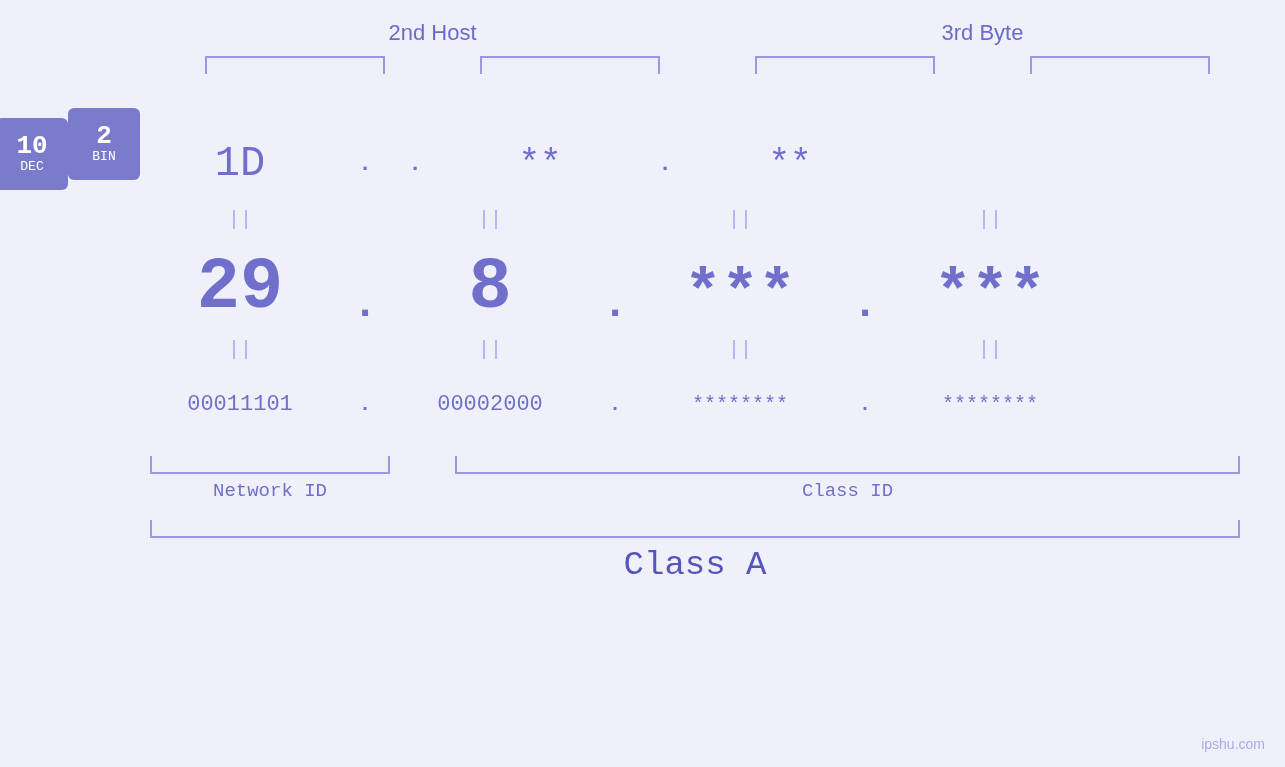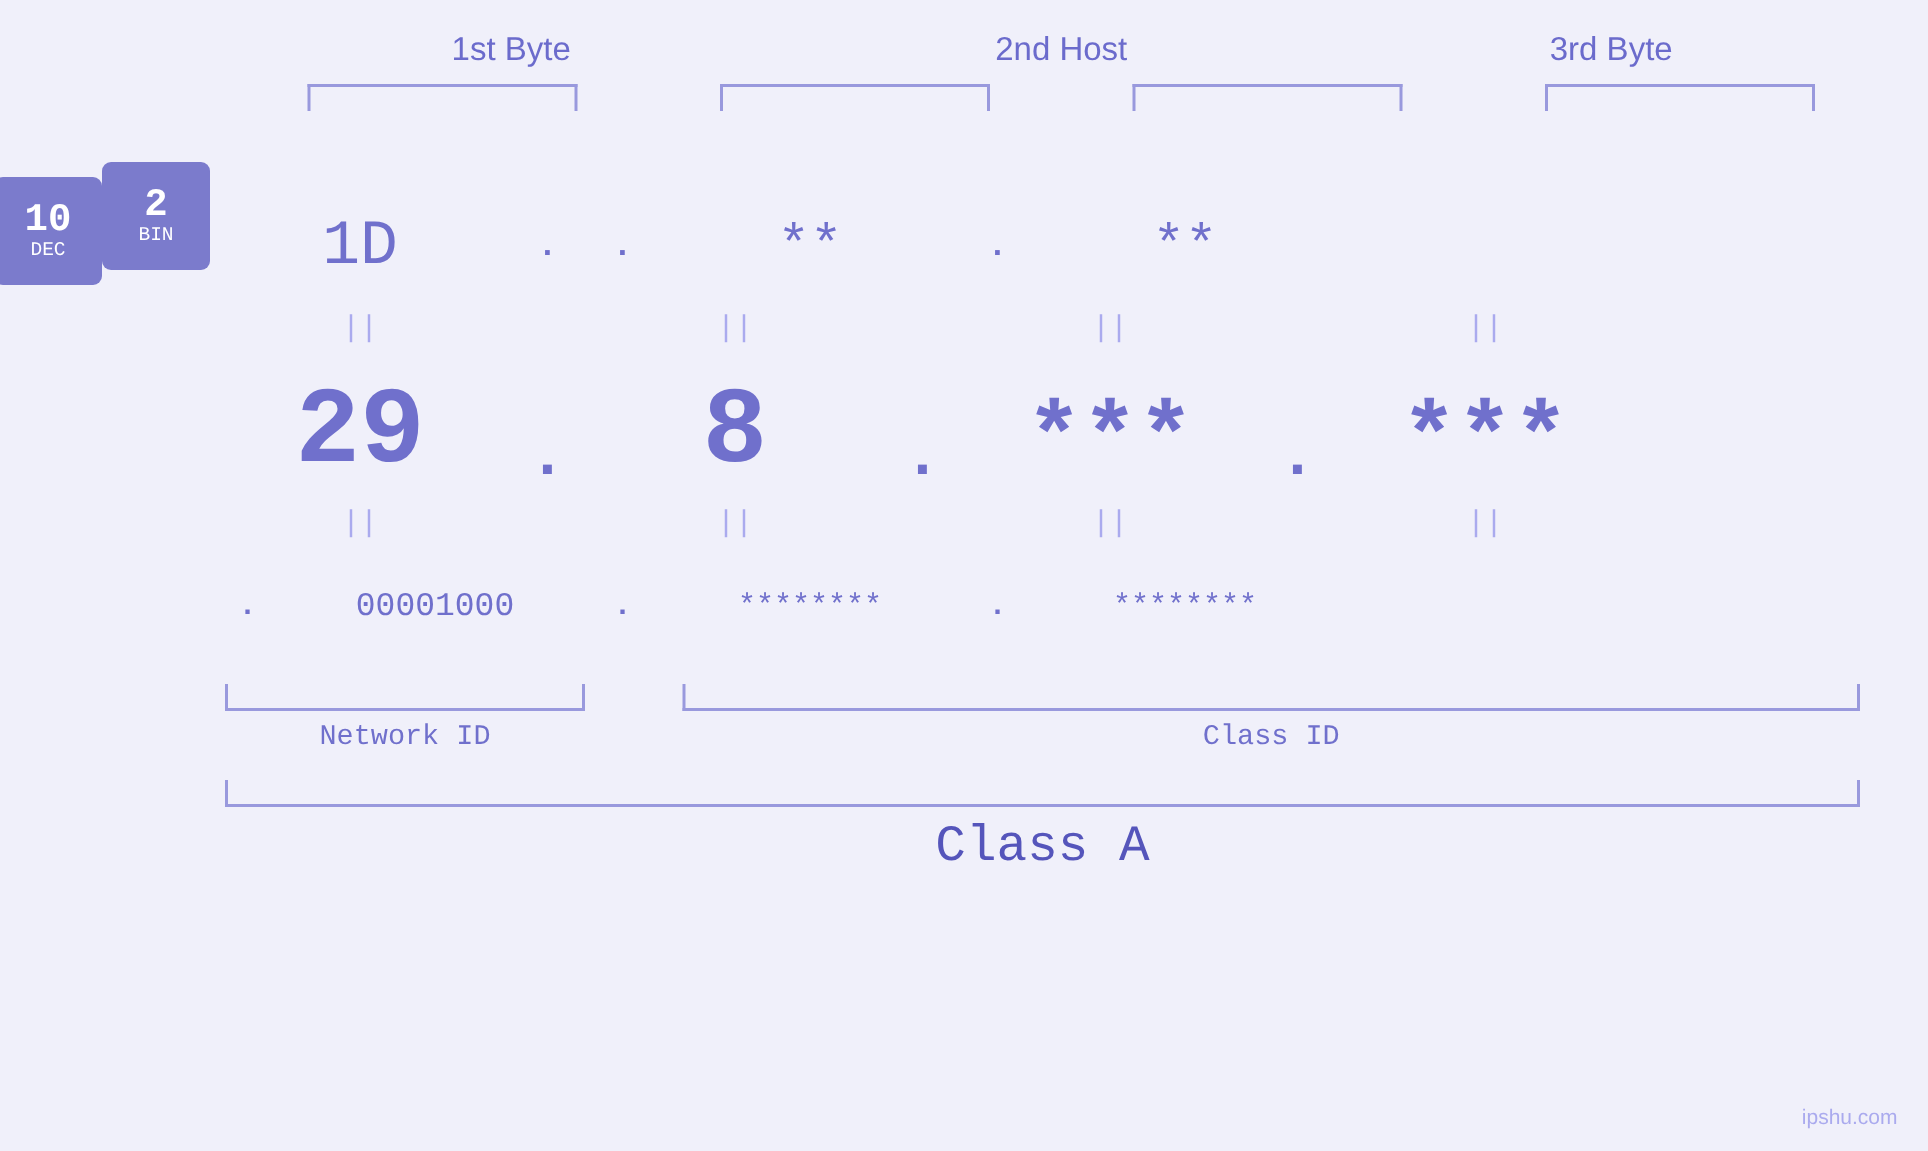--- a/index.html
+++ b/index.html
@@ -194,21 +194,20 @@
     .fs-star-hex { font-size: 36px; }
     .fs-star-dec { font-size: 62px; font-weight: bold; }
     .fs-star-bin { font-size: 20px; }
   </style>
 </head>
 <body>
 
 <div class="container">
 
   <div class="header-row">
-    <div class="byte-label">1st Byte</div>
     <div class="byte-label">2nd Host</div>
     <div class="byte-label">3rd Byte</div>
   </div>
 
   <div class="bracket-row">
     <div class="bracket"></div>
     <div class="bracket"></div>
     <div class="bracket"></div>
     <div class="bracket"></div>
   </div>
@@ -273,22 +272,23 @@
         <div class="c w200 fs-eq">||</div>
         <div class="c w30"></div>
         <div class="c w200 fs-eq">||</div>
         <div class="c w30"></div>
         <div class="c w200 fs-eq">||</div>
         <div class="c w30"></div>
         <div class="c w200 fs-eq">||</div>
       </div>
 
       <div class="row-flex row-bin">
+        <div class="c w200 fs-bin">00011101</div>
         <div class="c w30 fs-dot-bin">.</div>
-        <div class="c w200 fs-bin">00001000</div>
+        <div class="c w200 fs-bin">00002000</div>
         <div class="c w30 fs-dot-bin">.</div>
         <div class="c w200 fs-star-bin">********</div>
         <div class="c w30 fs-dot-bin">.</div>
         <div class="c w200 fs-star-bin">********</div>
       </div>
 
       <div style="margin-top: 12px; position: relative; width: 1100px;">
 
         <div style="display: flex; align-items: flex-start;">
 

